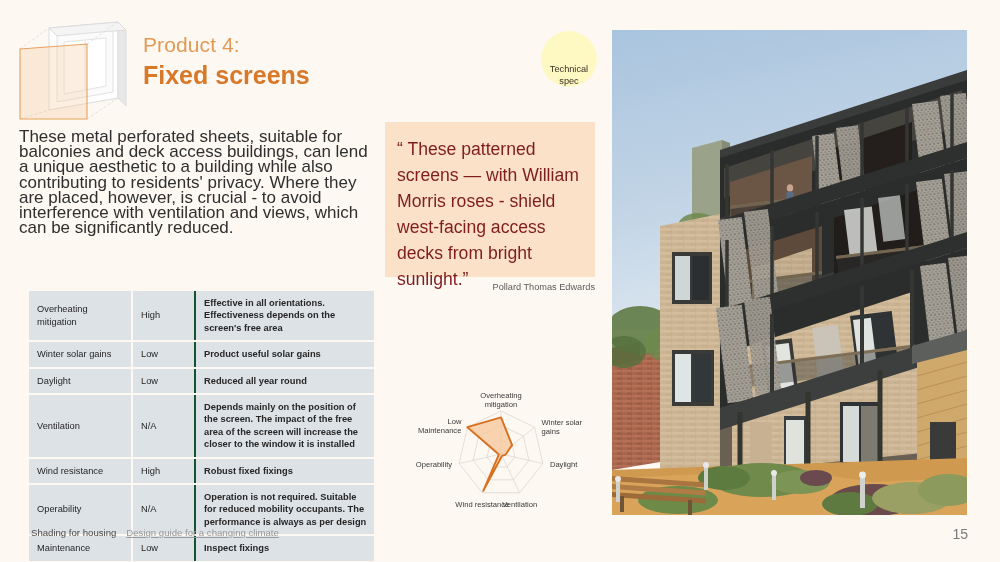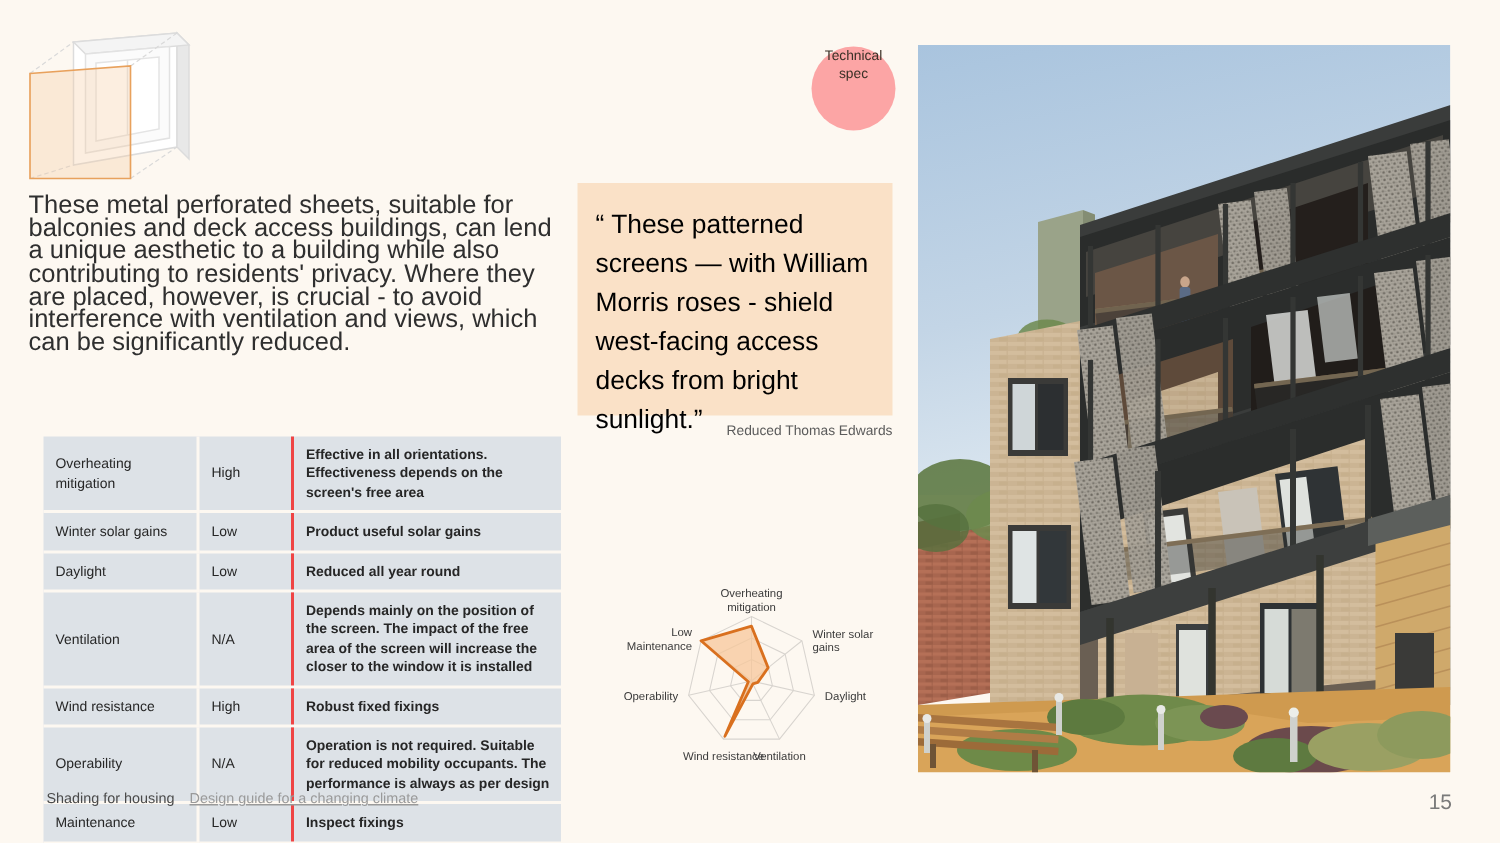--- a/index.html
+++ b/index.html
@@ -23,37 +23,37 @@
 
   
   .intro{
     position:absolute;left:19px;top:129px;width:350px;
     font-size:17px;line-height:15.2px;color:#2f2f2f;
   }
 
   
   .tech-badge{
     position:absolute;left:541px;top:31px;width:56px;height:56px;border-radius:50%;
-    background:#fca5a5;color:#3a3026;
-    display:flex;align-items:flex-start;justify-content:center;text-align:center;
+    background:#fef9c3;color:#3a3026;
+    display:flex;align-items:flex-end;justify-content:center;text-align:center;
     font-size:9.2px;line-height:12px;
   }
 
   
   .photo{position:absolute;left:612px;top:30px;width:355px;height:485px;overflow:hidden;}
   .photo svg{display:block;}
 
   
   .quote-box{
     position:absolute;left:385px;top:122px;width:210px;height:155px;
     background:#fae1c7;
   }
   .quote-text{
     position:absolute;left:12px;top:14px;width:188px;
-    font-size:17.6px;line-height:26px;color:#000000;
+    font-size:17.6px;line-height:26px;color:#7f1d1d;
   }
   .quote-attr{
     position:absolute;left:385px;top:281px;width:210px;
     text-align:right;padding-right:2px;
     font-size:9.2px;line-height:12.4px;color:#5b5b5b;
   }
 
   
   .spec-table{
     position:absolute;left:29px;top:291px;width:345px;
@@ -61,21 +61,21 @@
     font-size:9.3px;color:#262626;
   }
   .spec-table td{
     background:#dde2e7;
     padding:6px 7px 6px 8px;
     vertical-align:middle;
     border-bottom:2px solid #fdf8f1;
     line-height:12.4px;
   }
   .spec-table td.c0{width:87px;border-right:2px solid #fdf8f1;}
-  .spec-table td.c1{width:46px;border-right:2px solid #ef4444;}
+  .spec-table td.c1{width:46px;border-right:2px solid #14532d;}
   .spec-table td.c2{width:auto;font-weight:bold;}
 
   
   .radar{position:absolute;left:395px;top:378px;width:212px;height:140px;}
   .radar svg{display:block;overflow:visible;}
   .radar text{font-family:"Liberation Sans", sans-serif;font-size:7.6px;fill:#3a3a3a;}
 
   
   .footer{
     position:absolute;left:31px;top:527px;
@@ -105,20 +105,24 @@
 
       <line x1="12" y1="29" x2="41" y2="8" stroke="#d9d9d9" stroke-width="0.8" stroke-dasharray="3,2"></line>
       <line x1="79" y1="24" x2="110" y2="2" stroke="#d9d9d9" stroke-width="0.8" stroke-dasharray="3,2"></line>
       <line x1="12" y1="99" x2="41" y2="90" stroke="#d9d9d9" stroke-width="0.8" stroke-dasharray="3,2"></line>
       <line x1="79" y1="99" x2="110" y2="78" stroke="#d9d9d9" stroke-width="0.8" stroke-dasharray="3,2"></line>
 
       <polygon points="12,29 79,24 79,99 12,99" fill="#f6c9a0" fill-opacity="0.32" stroke="#e8a15c" stroke-width="1.1"></polygon>
     </svg>
   </div>
 
+  <div class="title-block">
+    <div class="title-kicker">Product 4:</div>
+    <div class="title-main">Fixed screens</div>
+  </div>
 
   <div class="tech-badge">
     <div>
       <span>Technical</span><br>
       <span>spec</span>
     </div>
   </div>
 
   <div class="intro">These metal perforated sheets, suitable for balconies and deck access buildings, can lend a unique aesthetic to a building while also contributing to residents' privacy. Where they are placed, however, is crucial - to avoid interference with ventilation and views, which can be significantly reduced.</div>
 
@@ -330,21 +334,21 @@
             <circle cx="6" cy="449" r="3" fill="#e8e9e6"></circle>
         </g>
       </g>
     </svg>
   </div>
 
   <div class="quote-box">
     <div class="quote-text">“ These patterned screens — with William Morris roses - shield west-facing access decks from bright sunlight.”</div>
   </div>
   <div class="quote-attr">
-    <div>Reduced Thomas Edwards</div>
+    <div>Pollard Thomas Edwards</div>
   </div>
 
   <table class="spec-table">
     <tbody>
       <tr>
         <td class="c0">Overheating mitigation</td>
         <td class="c1">High</td>
         <td class="c2">Effective in all orientations. Effectiveness depends on the screen's free area</td>
       </tr>
       <tr>

